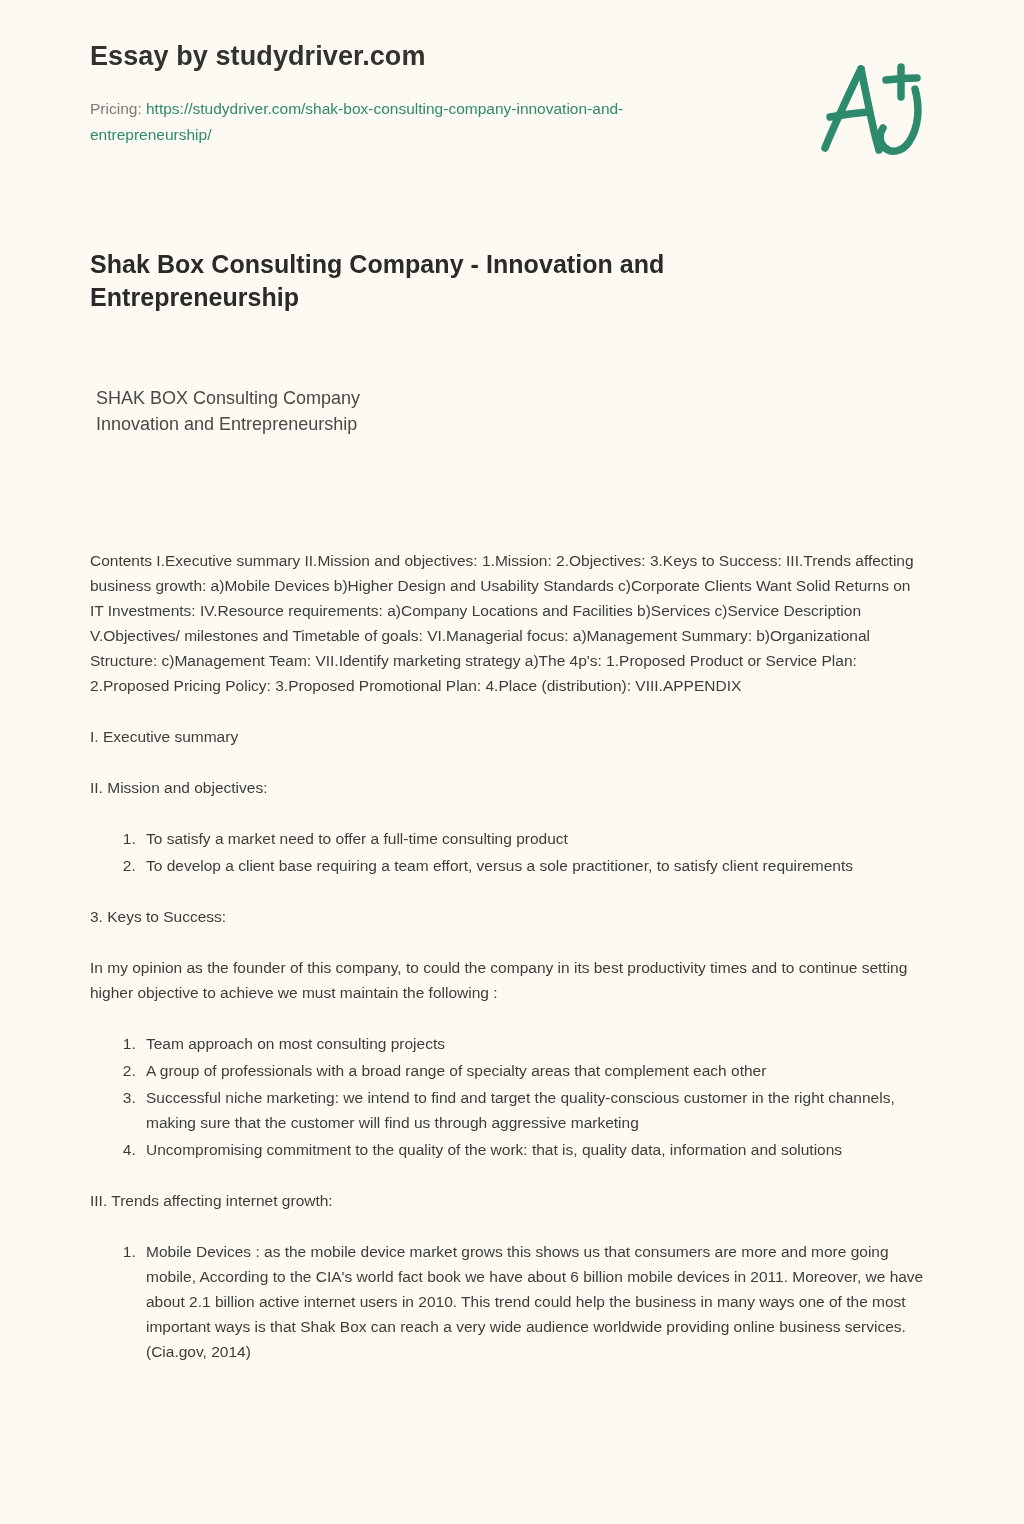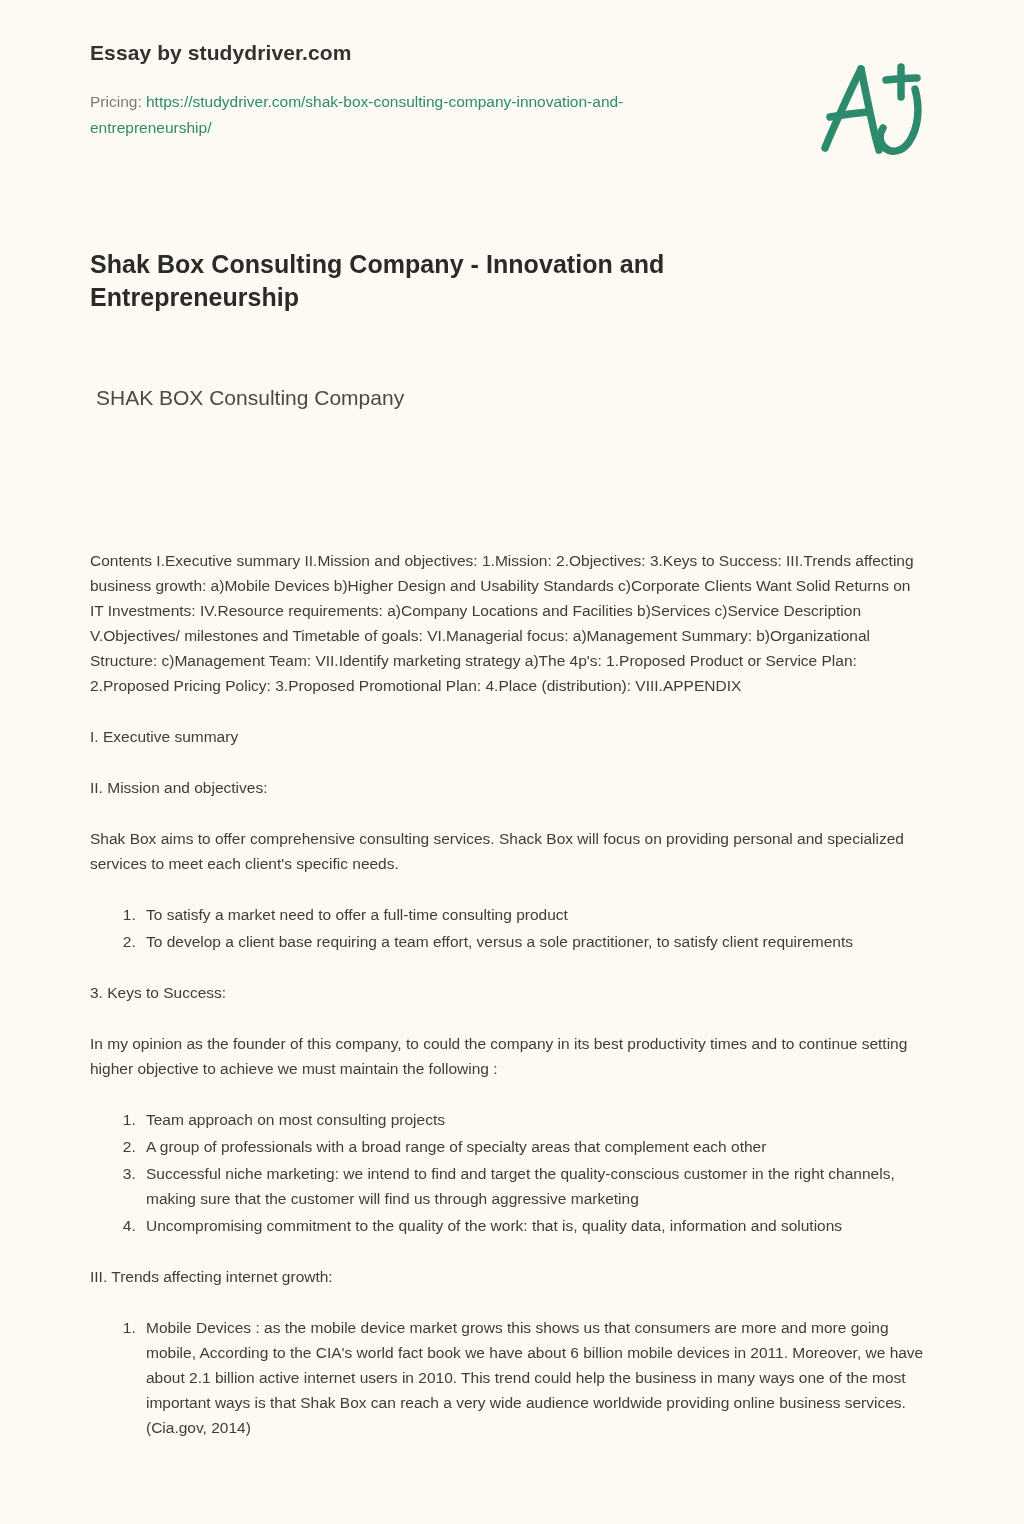--- a/index.html
+++ b/index.html
@@ -25,21 +25,21 @@
   }
 
   
   .header {
     position: absolute;
     top: 40px;
     left: 90px;
     right: 60px;
   }
   .site-title {
-    font-size: 21px;
+    font-size: 27px;
     font-weight: bold;
     color: #33322f;
     letter-spacing: 0.1px;
     line-height: 1.2;
     margin: 0;
   }
   .source-line {
     margin-top: 24px;
     font-size: 15.5px;
     line-height: 26px;
@@ -77,21 +77,21 @@
     letter-spacing: 0.05px;
     margin: 0;
   }
 
   
   .subtitle-block {
     position: absolute;
     top: 385px;
     left: 90px;
     width: 740px;
-    font-size: 21px;
+    font-size: 18px;
     color: #4a4946;
     line-height: 26px;
   }
   .subtitle-block div { padding-left: 6px; }
 
   
   .body-content {
     position: absolute;
     top: 548px;
     left: 90px;
@@ -144,32 +144,32 @@
 
         <path d="M107 34 C112 52, 111 72, 101 87 C94 97, 83 99, 76 92 C71 87, 71 79, 75 73"></path>
       </g>
     </svg>
   </div>
 
   <h2 class="doc-title">Shak Box Consulting Company - Innovation and Entrepreneurship</h2>
 
   <div class="subtitle-block">
     <div>SHAK BOX Consulting Company</div>
+    <div>Innovation and Entrepreneurship</div>
   </div>
 
   <div class="body-content">
 
     <p>Contents I.Executive summary II.Mission and objectives: 1.Mission: 2.Objectives: 3.Keys to Success: III.Trends affecting business growth: a)Mobile Devices b)Higher Design and Usability Standards c)Corporate Clients Want Solid Returns on IT Investments: IV.Resource requirements: a)Company Locations and Facilities b)Services c)Service Description V.Objectives/ milestones and Timetable of goals: VI.Managerial focus: a)Management Summary: b)Organizational Structure: c)Management Team: VII.Identify marketing strategy a)The 4p's: 1.Proposed Product or Service Plan: 2.Proposed Pricing Policy: 3.Proposed Promotional Plan: 4.Place (distribution): VIII.APPENDIX</p>
 
     <p>I. Executive summary</p>
 
     <p>II. Mission and objectives:</p>
 
 
-    <p>Shak Box aims to offer comprehensive consulting services. Shack Box will focus on providing personal and specialized services to meet each client's specific needs.</p>
 
 
     <ol>
       <li>To satisfy a market need to offer a full-time consulting product</li>
       <li>To develop a client base requiring a team effort, versus a sole practitioner, to satisfy client requirements</li>
     </ol>
 
     <p>3. Keys to Success:</p>
 
     <p>In my opinion as the founder of this company, to could the company in its best productivity times and to continue setting higher objective to achieve we must maintain the following :</p>

